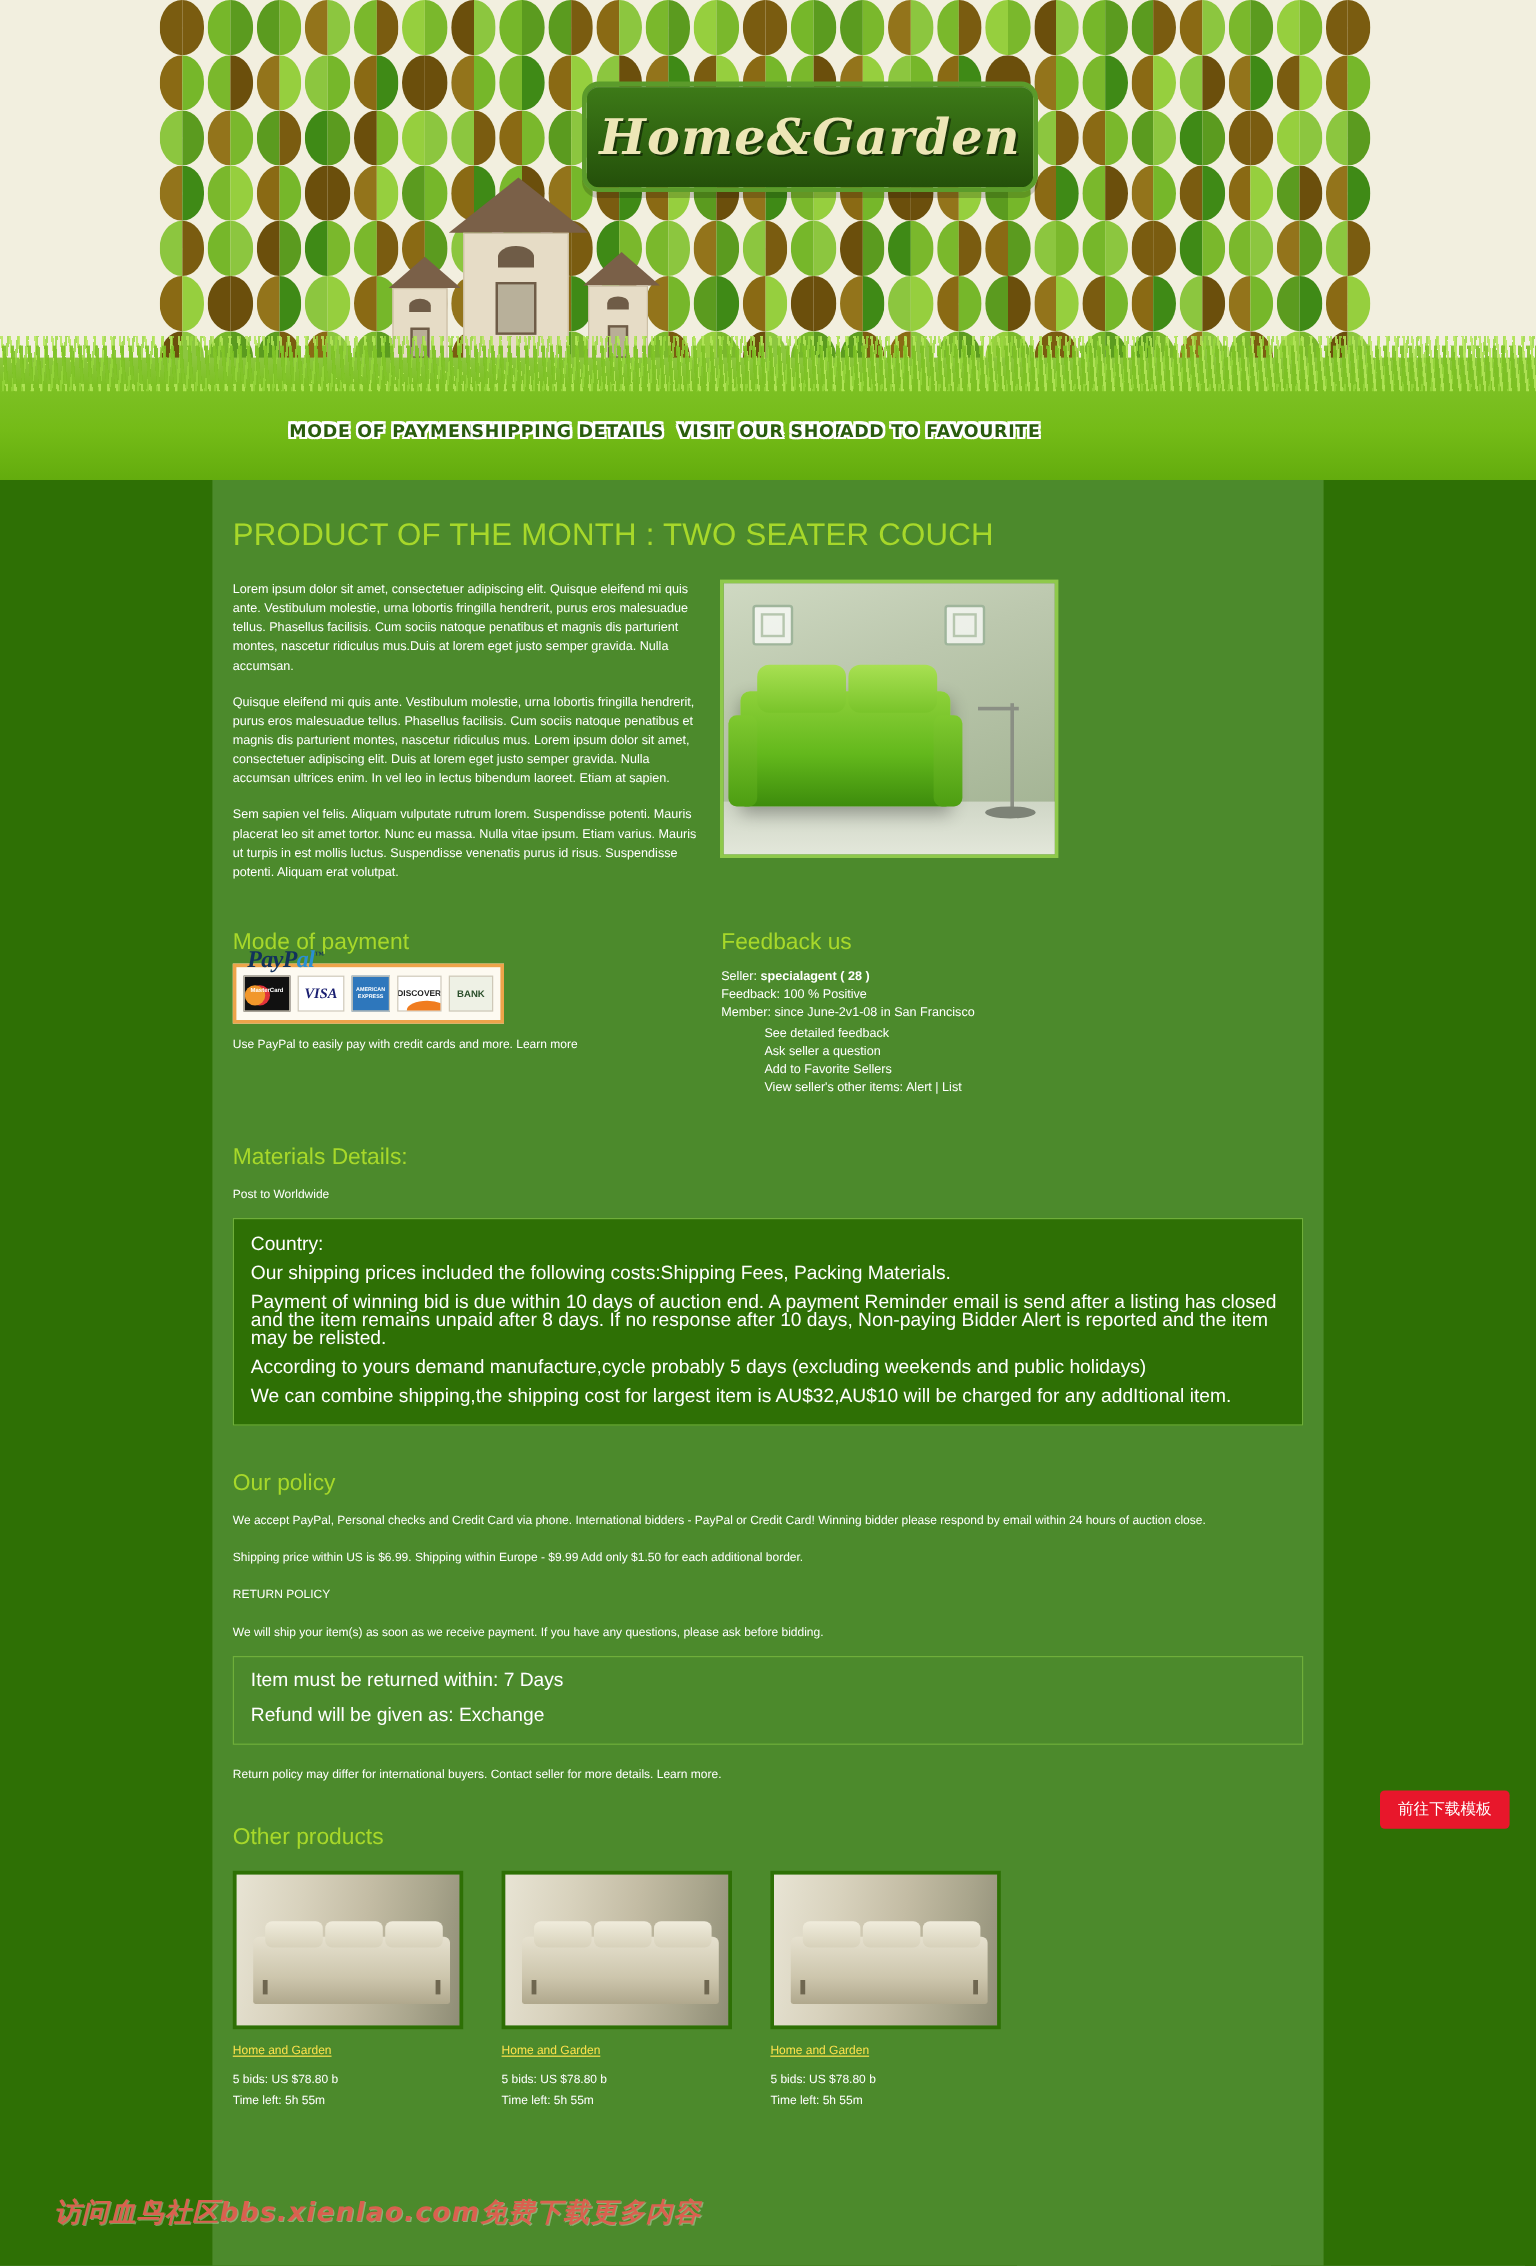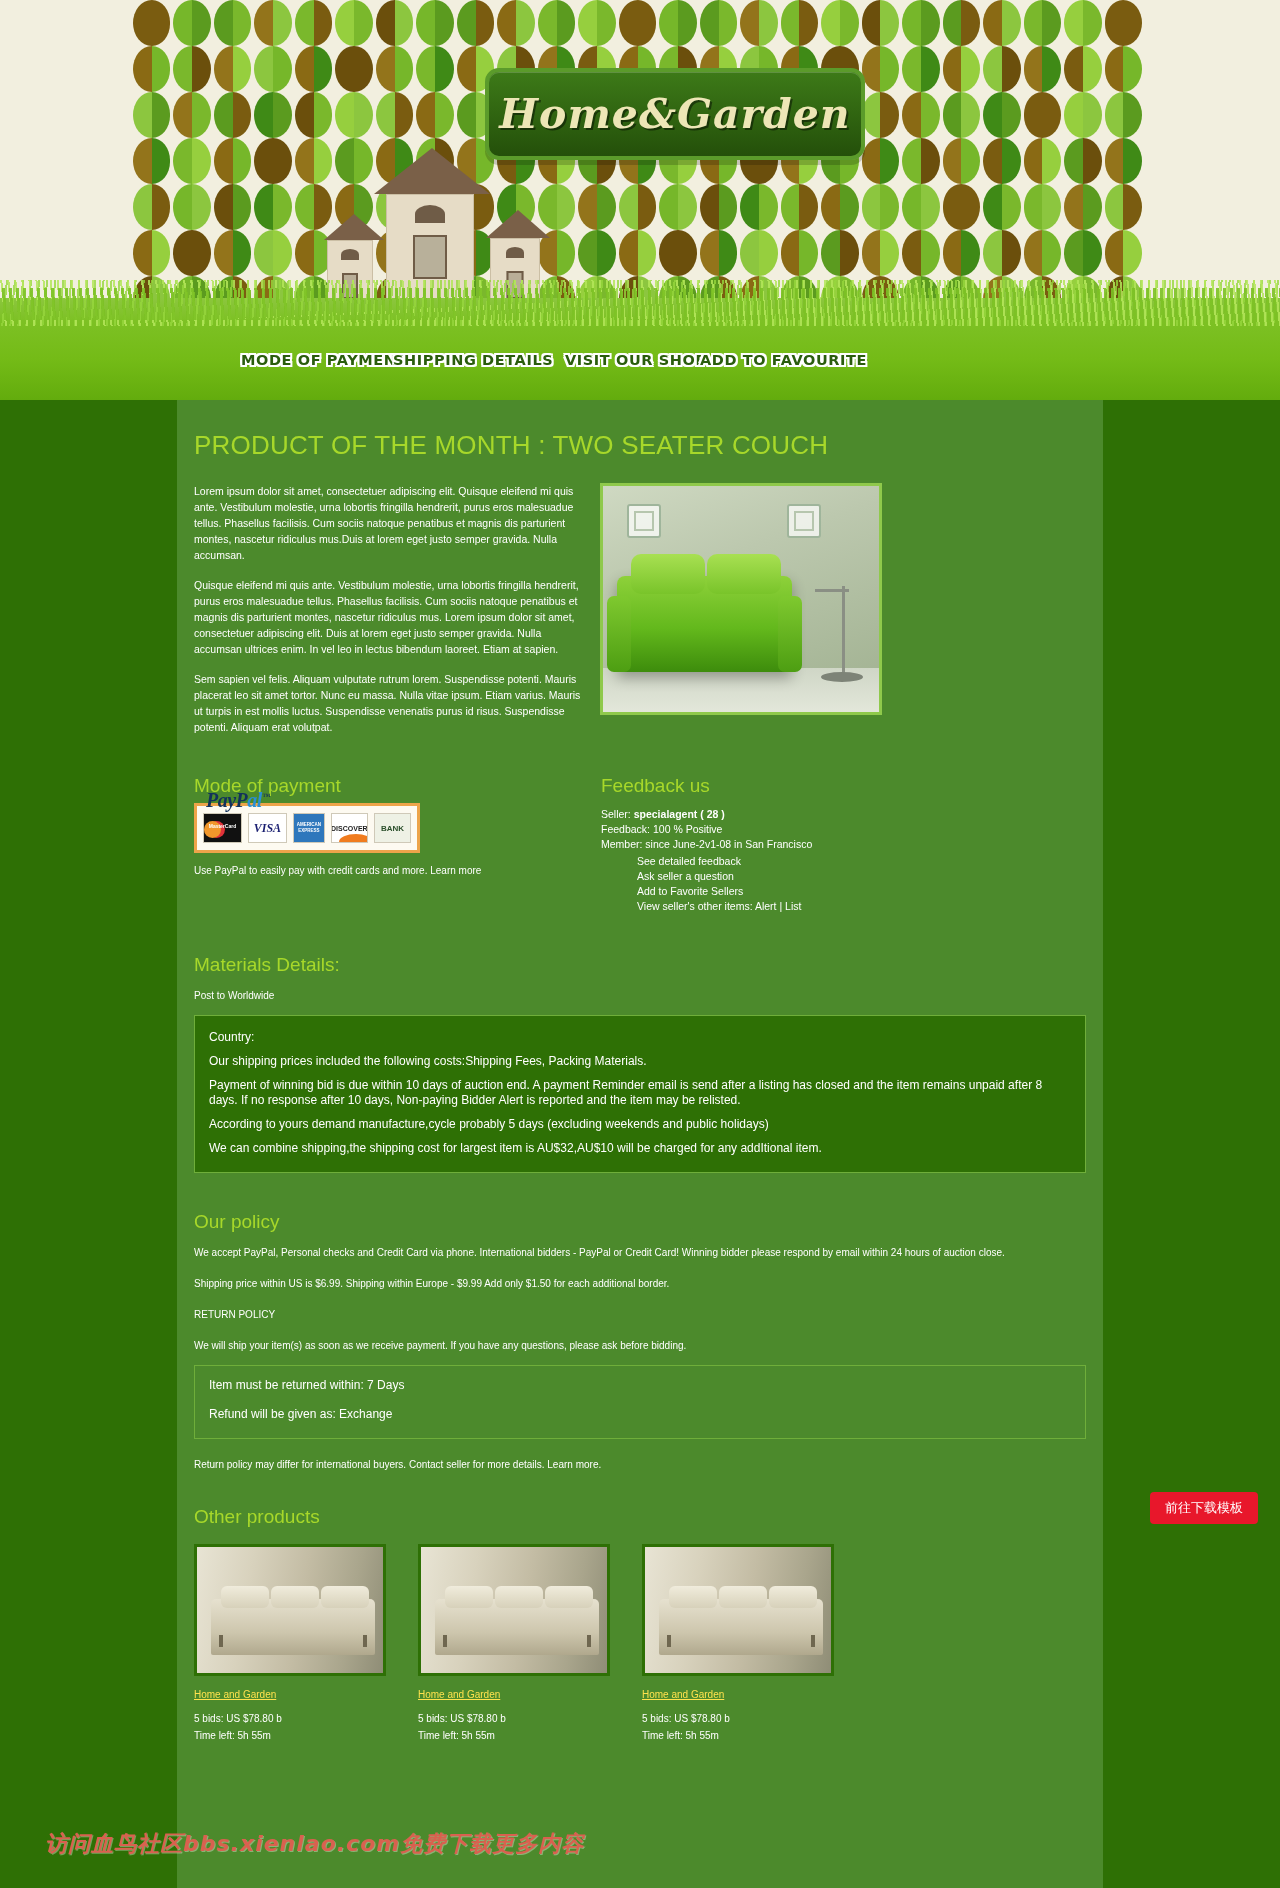--- a/index.html
+++ b/index.html
@@ -202,21 +202,21 @@
   .contact-line { font-size:10.5px; color:#fff; line-height:15px; }
   .contact-line b { font-weight:bold; }
   .contact-links { margin-top:2px; padding-left:36px; }
   .contact-links div { font-size:10.5px; color:#fff; line-height:15px; cursor:pointer; }
 
   
   .box {
     margin:12px 17px 0 17px; background:#2e7005;
     border:1px solid #6fae3a; padding:14px 14px 16px 14px;
   }
-  .box p { font-size:12px; color:#fff; margin:0 0 9px 0; line-height:15px; }
+  .box p { font-size:16px; color:#fff; margin:0 0 9px 0; line-height:15px; }
   .box p:last-child{ margin-bottom:0; }
   .box.policy { background:#4c8a2c; border:1px solid #6fae3a; padding:12px 14px; }
   .box.policy p { margin-bottom:14px; }
 
   .plain { margin:12px 17px 0 17px; font-size:10px; color:#fff; line-height:15px; }
   .plain.small-gap { margin-top:18px; }
 
   
   .prod-row { display:flex; gap:32px; padding:0 17px; margin-top:16px; }
   .prod { width:192px; }

